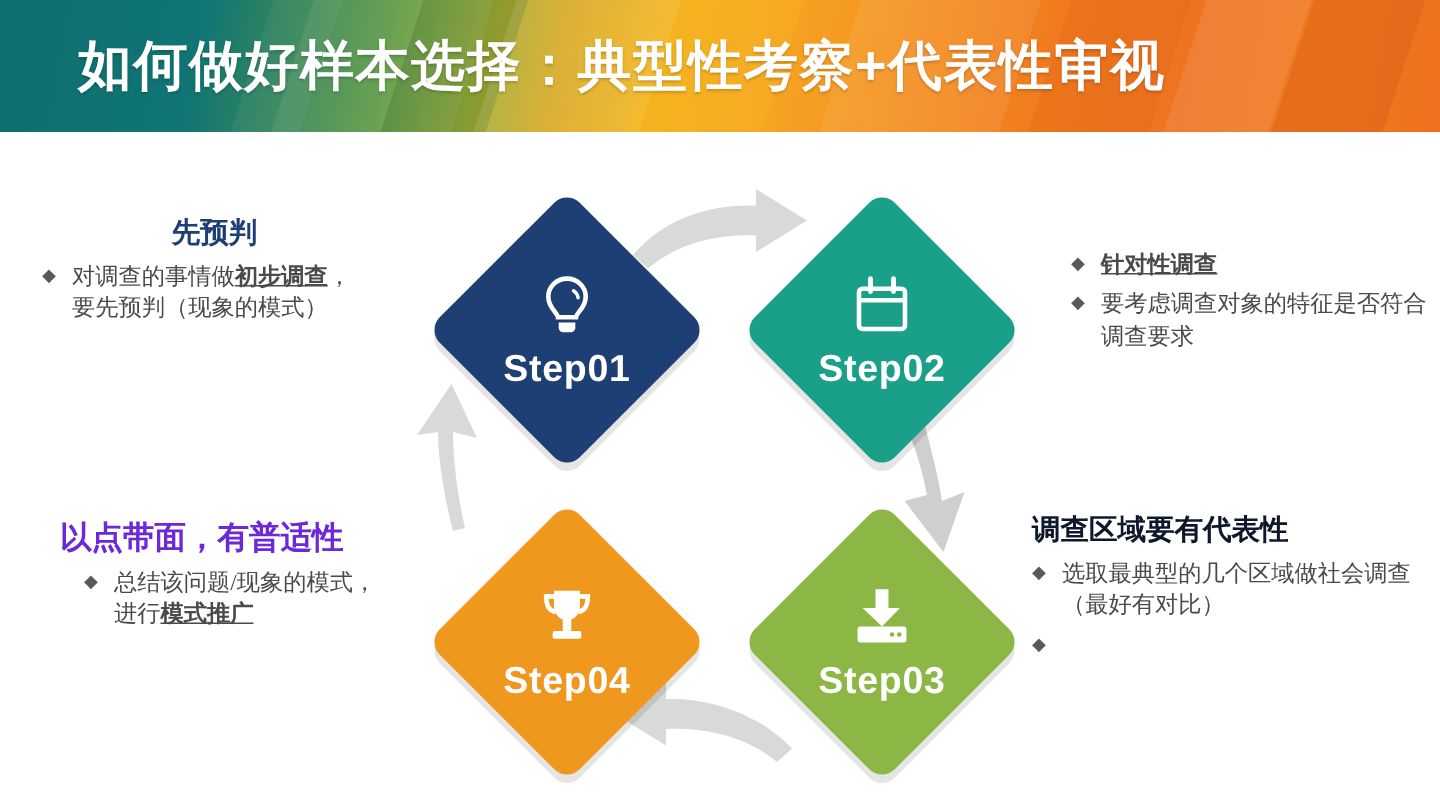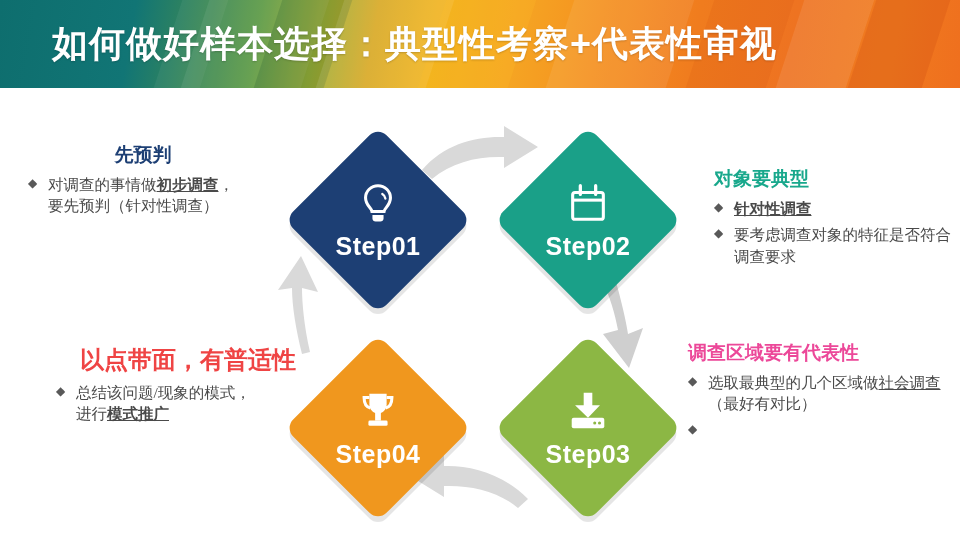--- a/index.html
+++ b/index.html
@@ -86,34 +86,34 @@
   .bullets{margin:0;padding:0;list-style:none;}
   .bullets li{
     position:relative;padding-left:20px;margin-bottom:5px;
     font-family:"Liberation Serif","DejaVu Serif",serif;
     font-size:15.5px;line-height:1.38;color:#4a4a4a;
   }
   .bullets li .bmark{
     position:absolute;left:0;top:0;color:#595959;font-size:12px;line-height:1.55;
   }
   .u{text-decoration:underline;font-weight:bold;margin-top:22px;}
-  .ub{text-decoration:underline;}
+  .ub{}
 
   #block-pre{left:18px;top:142px;width:280px;text-align:left;}
   #block-pre .blk-title{color:#1d3f74;text-align:center;width:250px;}
   #block-pre .bullets{margin-left:10px;}
 
   #block-typical{left:714px;top:166px;width:240px;}
   #block-typical .blk-title{color:#19a88c;}
 
   #block-region{left:688px;top:340px;width:268px;}
-  #block-region .blk-title{color:#ec4899;}
+  #block-region .blk-title{color:#0f172a;}
 
   #block-scale{left:40px;top:344px;width:300px;}
-  #block-scale .blk-title{color:#ef4444;font-size:24px;margin-left:40px;}
+  #block-scale .blk-title{color:#6d28d9;font-size:21px;}
   #block-scale .bullets{margin-left:16px;}
 
   .hang{display:block;padding-left:0;}
 </style>
 </head>
 <body>
 
 <div class="slide">
 
   <div class="header">
@@ -191,27 +191,26 @@
       <div class="dlabel">Step04</div>
     </div>
   </div>
 
   <div class="block" id="block-pre">
     <div class="blk-title">先预判</div>
     <ul class="bullets">
       <li>
         <span class="bmark">◆</span>
         <span>对调查的事情做</span><span class="u">初步调查</span><span>，</span>
-        <span class="hang">要先预判（针对性调查）</span>
+        <span class="hang">要先预判（现象的模式）</span>
       </li>
     </ul>
   </div>
 
   <div class="block" id="block-typical">
-    <div class="blk-title">对象要典型</div>
     <ul class="bullets">
       <li>
         <span class="bmark">◆</span>
         <span class="u">针对性调查</span>
       </li>
       <li>
         <span class="bmark">◆</span>
         <span>要考虑调查对象的特征是否符合调查要求</span>
       </li>
     </ul>

